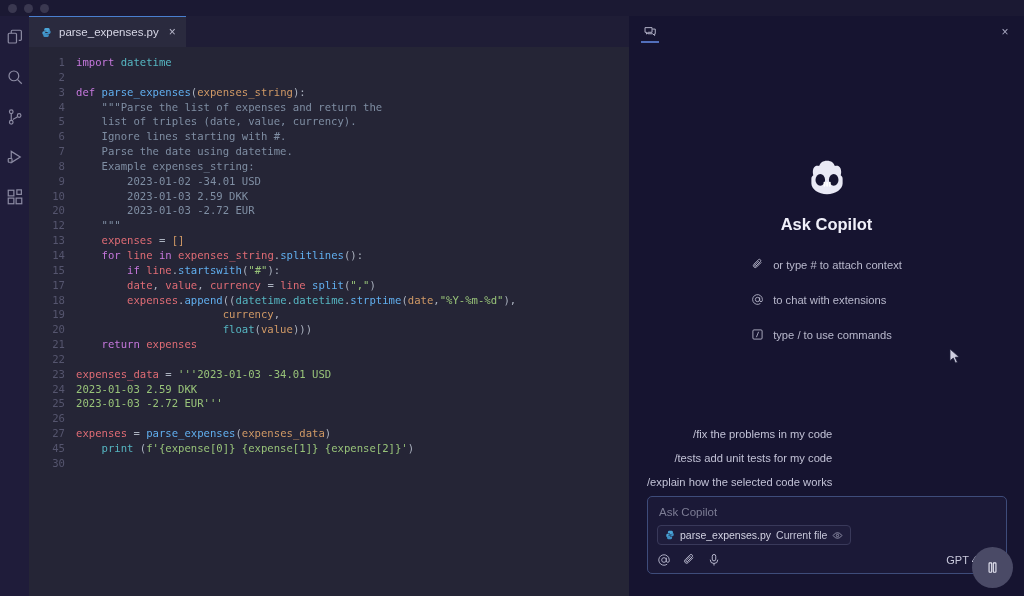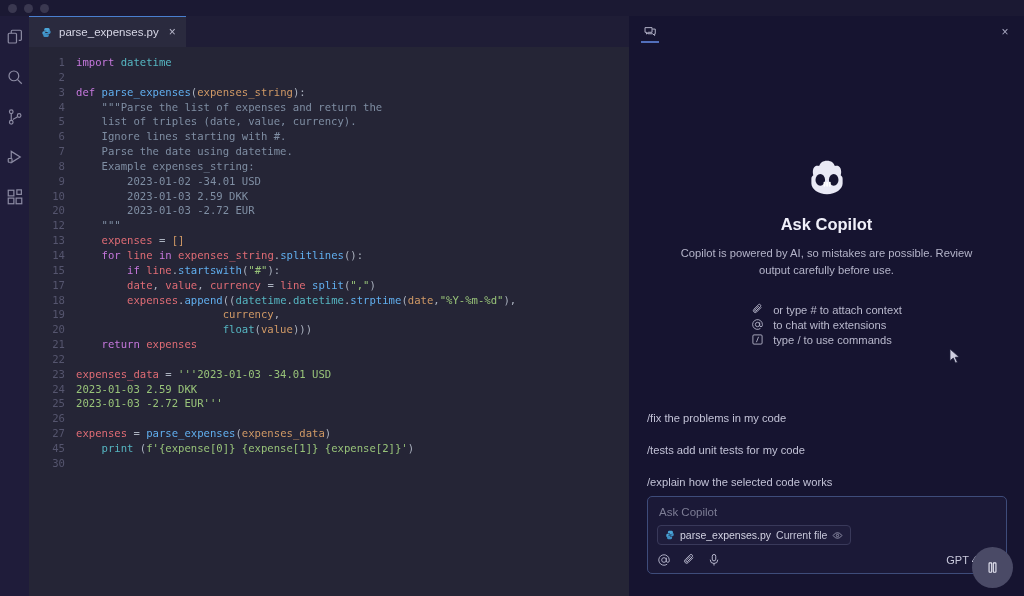--- a/index.html
+++ b/index.html
@@ -95,28 +95,28 @@
     display:flex; flex-direction:column; align-items:center;
   }
   .cp-logo { width:46px; height:46px; color:#e9e9f5; }
   .cp-logo svg { width:100%; height:100%; display:block; }
   .cp-title { margin-top:14px; font-size:16.5px; font-weight:bold; color:#f0f0fa; }
   .cp-desc {
     margin-top:11px; width:300px; text-align:center;
     font-size:11.2px; line-height:17px; color:#b4b4c9;
   }
 
-  .hints { margin-top:24px; display:flex; flex-direction:column; gap:2px; }
+  .hints { margin-top:24px; display:flex; flex-direction:column; gap:22px; }
   .hint { display:flex; align-items:center; gap:9px; font-size:11.2px; color:#b9b9cd; }
   .hint .hico { width:13px; height:13px; flex:0 0 13px; color:#b9b9cd; }
   .hint .hico svg { width:100%; height:100%; display:block; }
 
   .slashlist {
     position:absolute; left:18px; bottom:108px;
-    display:flex; flex-direction:column; gap:20px;
+    display:flex; flex-direction:column; gap:12px;text-align:right;
   }
   .slashitem { font-size:11.2px; color:#c2c2d6; cursor:pointer; }
 
   .inputbox {
     position:absolute; left:18px; right:17px; bottom:22px;
     border:1px solid #3e4c7a; border-radius:5px;
     background:#1b1937; padding:8px 9px 6px;
   }
   .inputph { font-size:11.5px; color:#7d7d95; padding:1px 2px 7px; }
   .filechip {
@@ -266,21 +266,20 @@
             <svg viewBox="0 0 48 48" fill="currentColor">
               <path d="M24 6c-4.6 0-7.2 2.3-8.2 5.6-1.3-.5-2.8-.6-4 .1-1.8 1-2.6 3.2-2.6 6.1 0 1.3.2 2.4.5 3.4-1.2.8-2 2-2 3.5v5.1C7.7 35.6 14.9 41 24 41s16.3-5.4 16.3-11.2v-5.1c0-1.5-.8-2.7-2-3.5.3-1 .5-2.1.5-3.4 0-2.9-.8-5.1-2.6-6.1-1.2-.7-2.7-.6-4-.1C31.2 8.3 28.6 6 24 6z"></path>
               <ellipse cx="17" cy="26" rx="5" ry="6.2" fill="#161430"></ellipse>
               <ellipse cx="31" cy="26" rx="5" ry="6.2" fill="#161430"></ellipse>
               <rect x="20.4" y="28" width="1.9" height="5" rx=".9" fill="#fff"></rect>
               <rect x="23.2" y="28" width="1.9" height="5" rx=".9" fill="#fff"></rect>
               <rect x="26" y="28" width="1.9" height="5" rx=".9" fill="#fff"></rect>
             </svg>
           </div>
           <div class="cp-title">Ask Copilot</div>
-          <div class="cp-desc">Copilot is powered by AI, so mistakes are possible. Review output carefully before use.</div>
 
           <div class="hints">
             <div class="hint">
               <span class="hico">
                 <svg viewBox="0 0 24 24" fill="none" stroke="currentColor" stroke-width="1.7">
                   <path d="M19 8l-8.5 8.5a3.5 3.5 0 0 1-5-5L14 3a2.5 2.5 0 0 1 3.5 3.5L9 15a1.5 1.5 0 0 1-2-2l7.5-7.5"></path>
                 </svg>
               </span>
               <span>or type # to attach context</span>
             </div>

